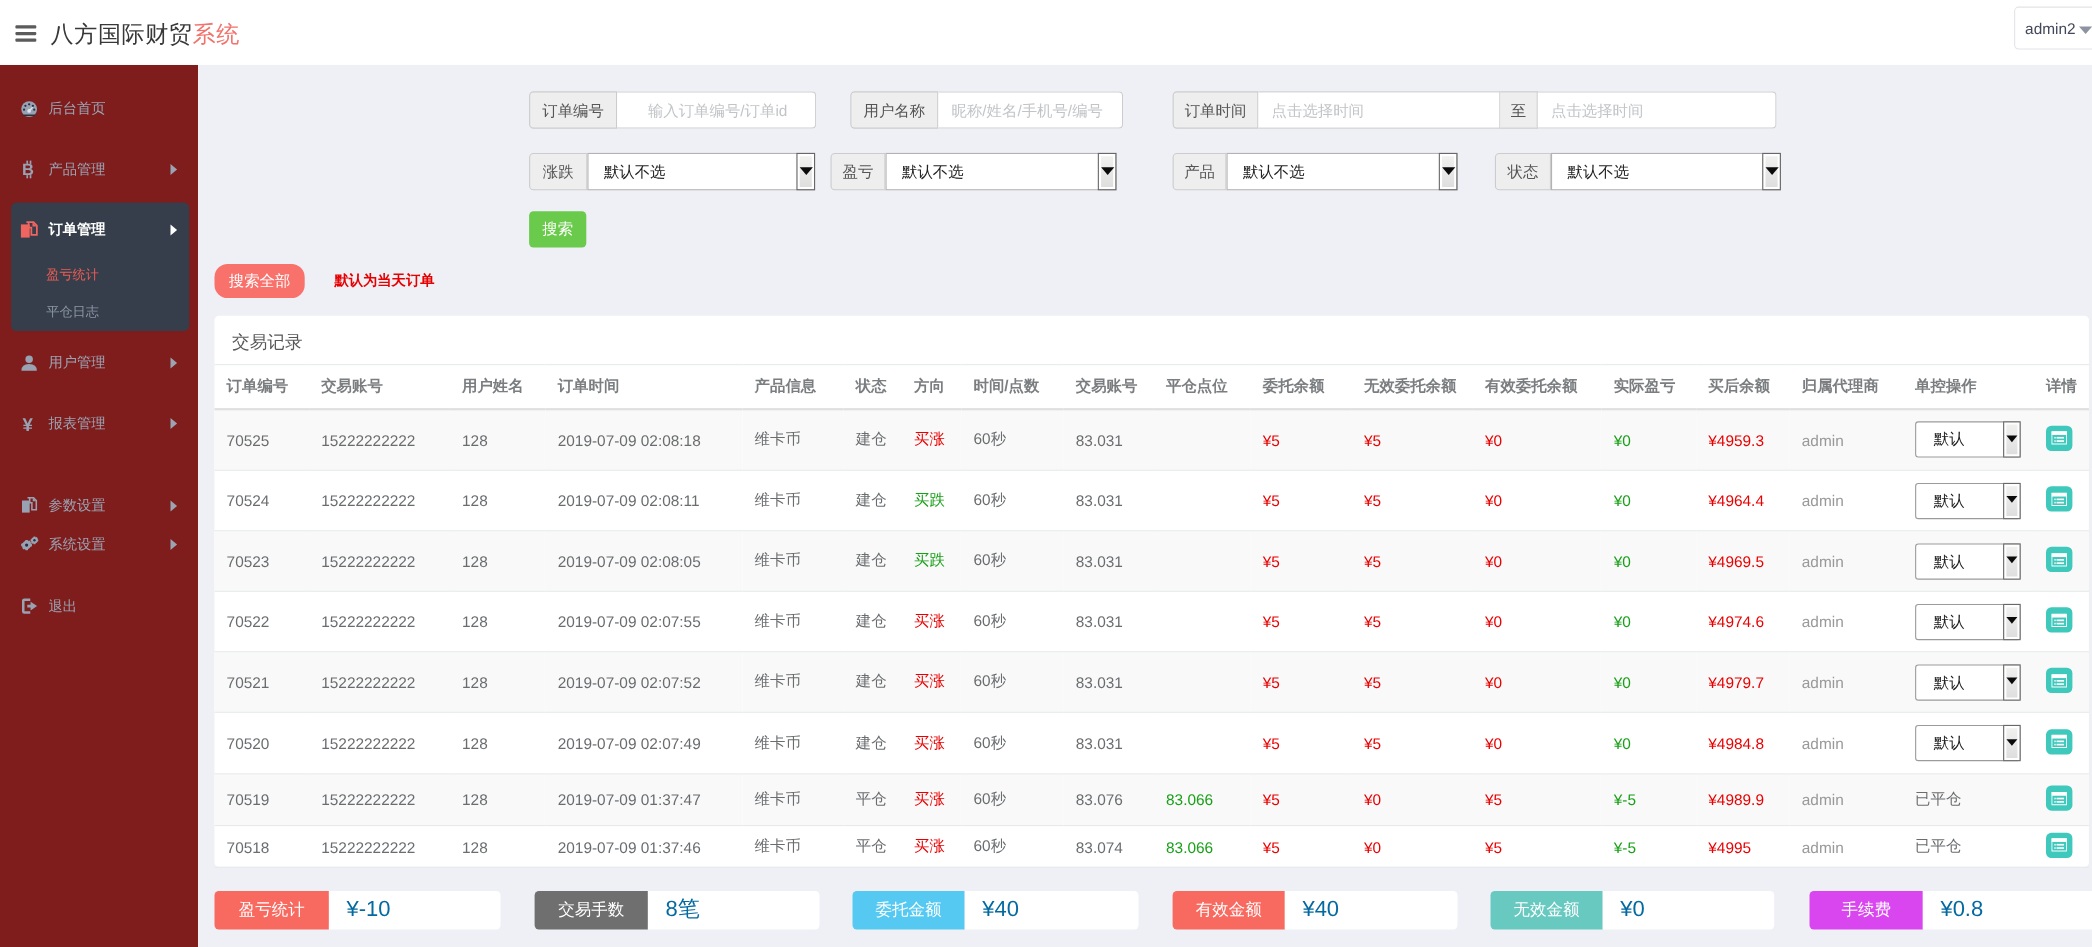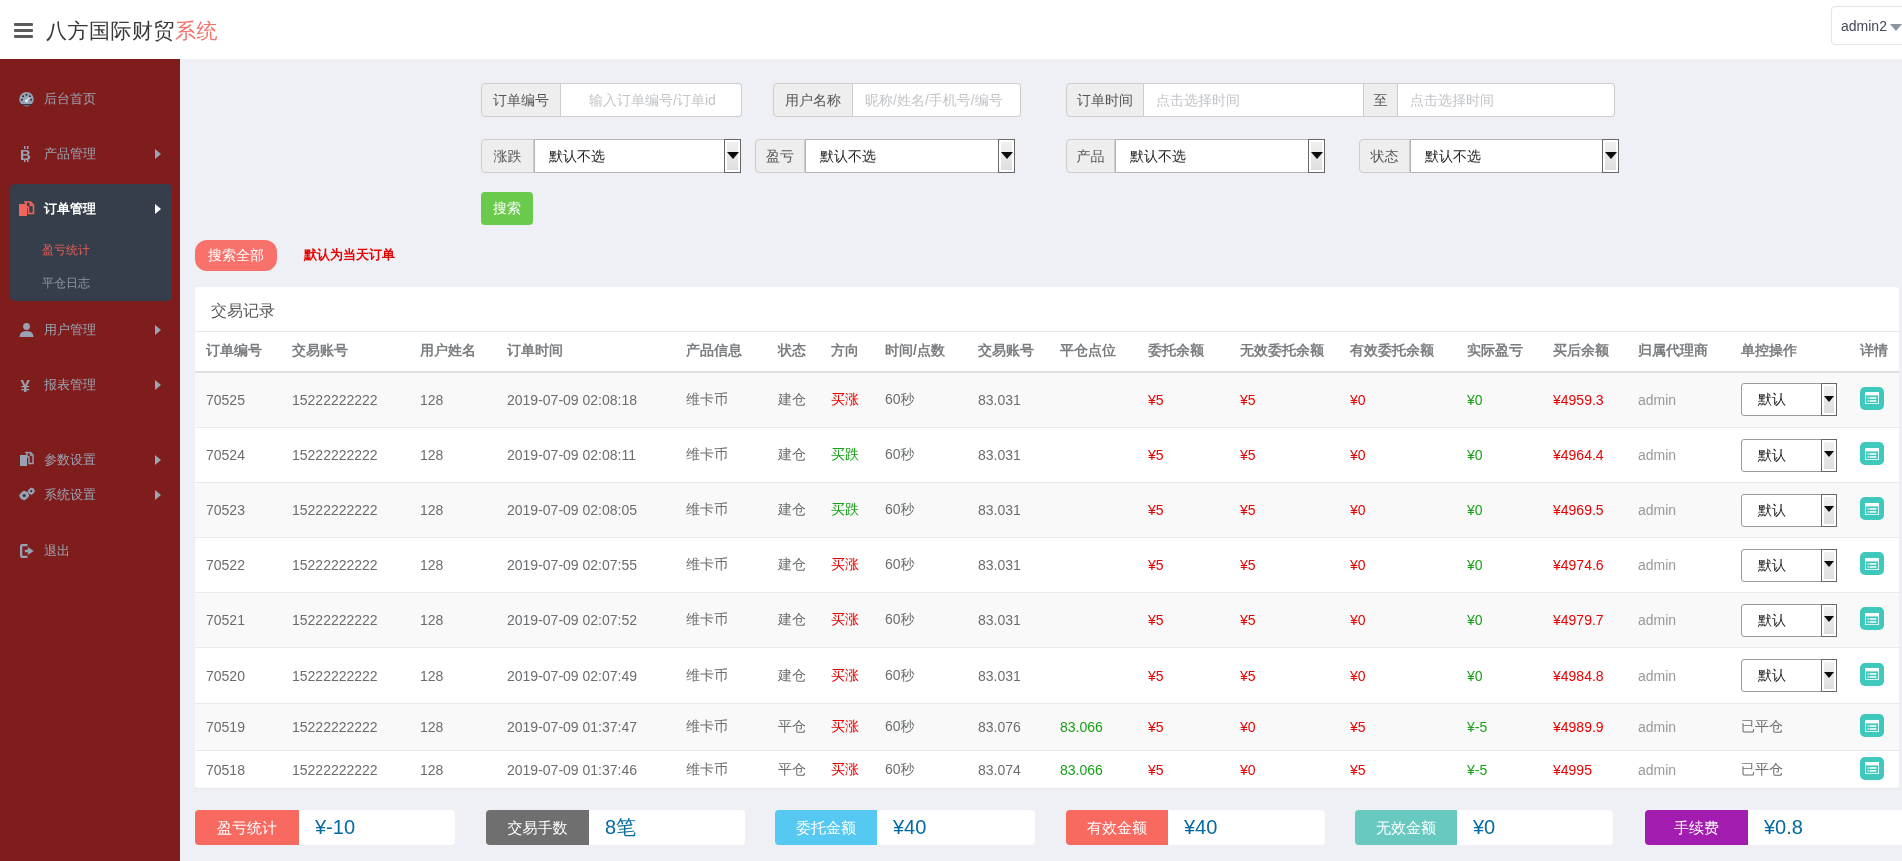--- a/index.html
+++ b/index.html
@@ -490,15 +490,15 @@
   </div>
 <div class="stat" style="left:1066px;width:260px;">
     <div class="lb" style="width:102px;background:#f8695f;">有效金额</div>
     <div class="vl" style="width:157px;">¥40</div>
   </div>
 <div class="stat" style="left:1355px;width:259px;">
     <div class="lb" style="width:102px;background:#68c9c0;">无效金额</div>
     <div class="vl" style="width:156px;">¥0</div>
   </div>
 <div class="stat" style="left:1645px;width:263px;">
-    <div class="lb" style="width:103px;background:#a21caf;">手续费</div>
+    <div class="lb" style="width:103px;background:#d946ef;">手续费</div>
     <div class="vl" style="width:160px;">¥0.8</div>
   </div>
 
 </body></html>

